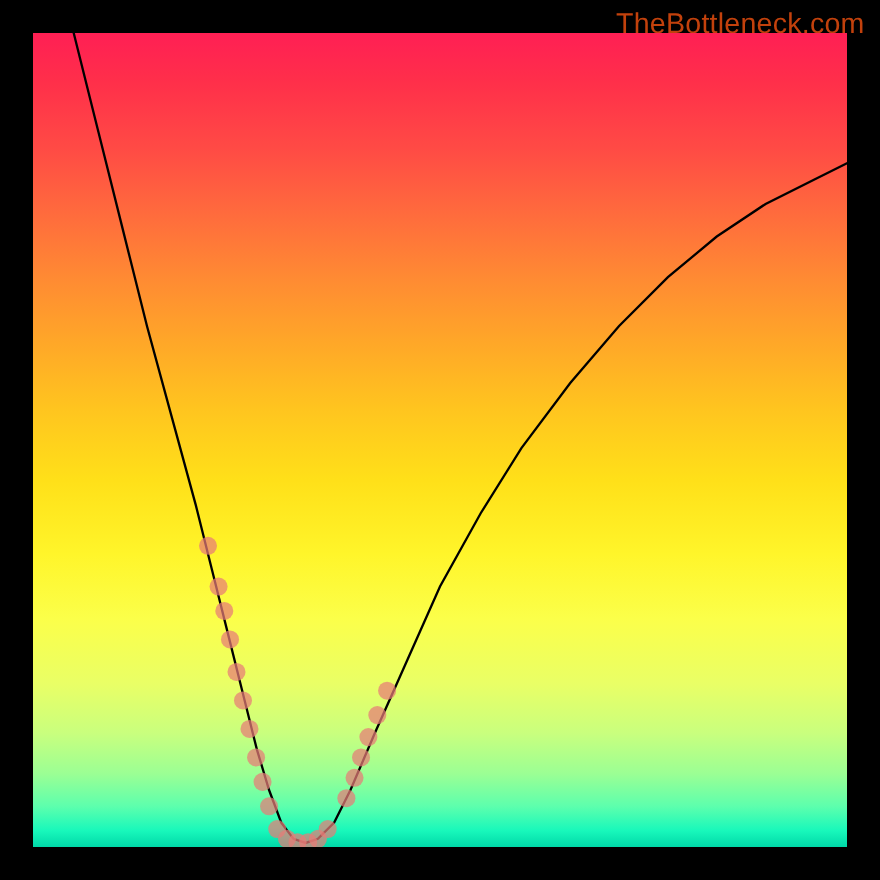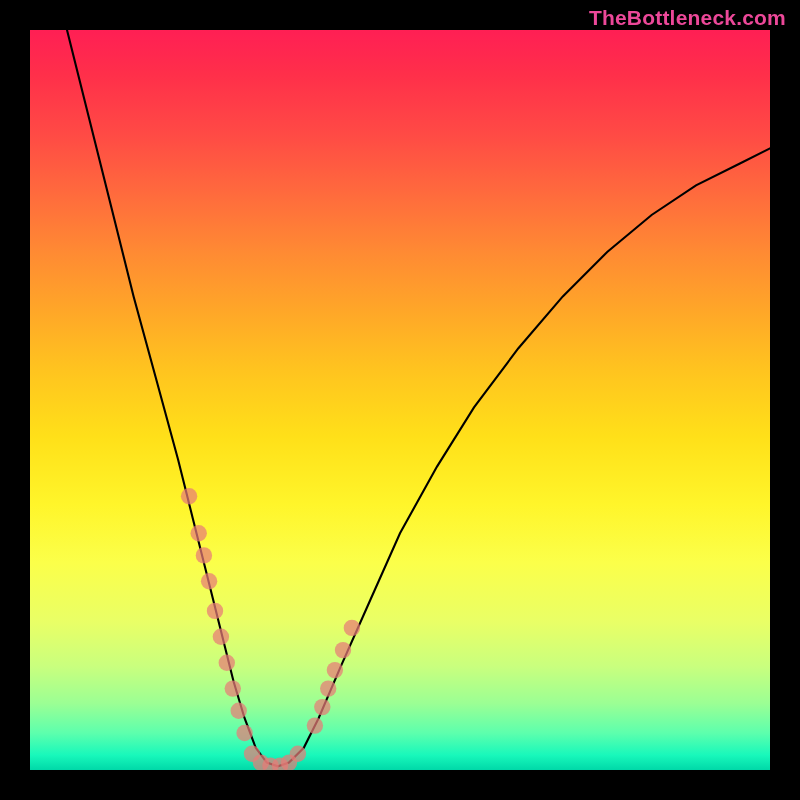--- a/index.html
+++ b/index.html
@@ -32,23 +32,23 @@
       #c9ff7e 86%,
       #9bff94 91%,
       #5dffad 95%,
       #18f8bb 98%,
       #00d8a8 100%);
   }
   .watermark {
     position: absolute;
     top: 6px;
     right: 14px;
-    color: #ec4899;
-    font-size: 21px;
-    font-weight: 700;
+    color: #c2410c;
+    font-size: 26px;
+    font-weight: 400;
     letter-spacing: 0.2px;
   }
   svg.curve {
     position: absolute;
     left: 0;
     top: 0;
     width: 740px;
     height: 740px;
     pointer-events: none;
   }

